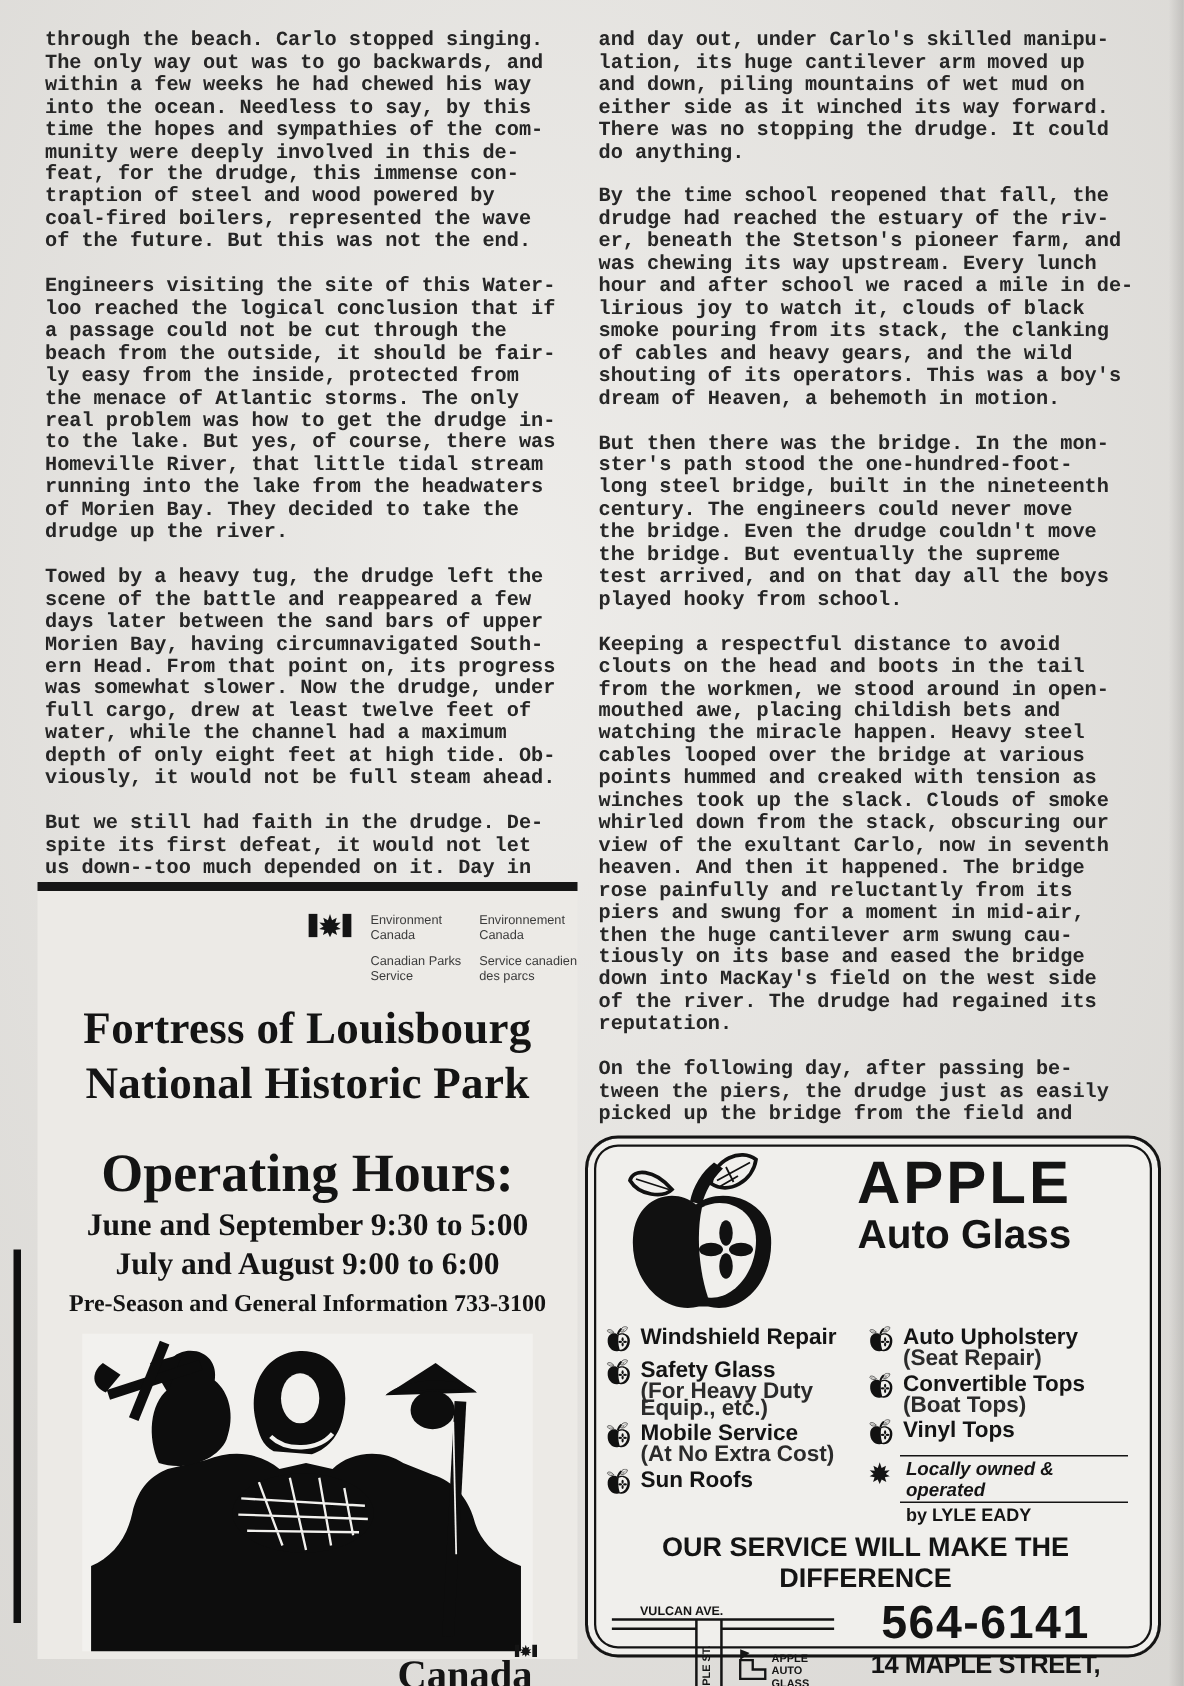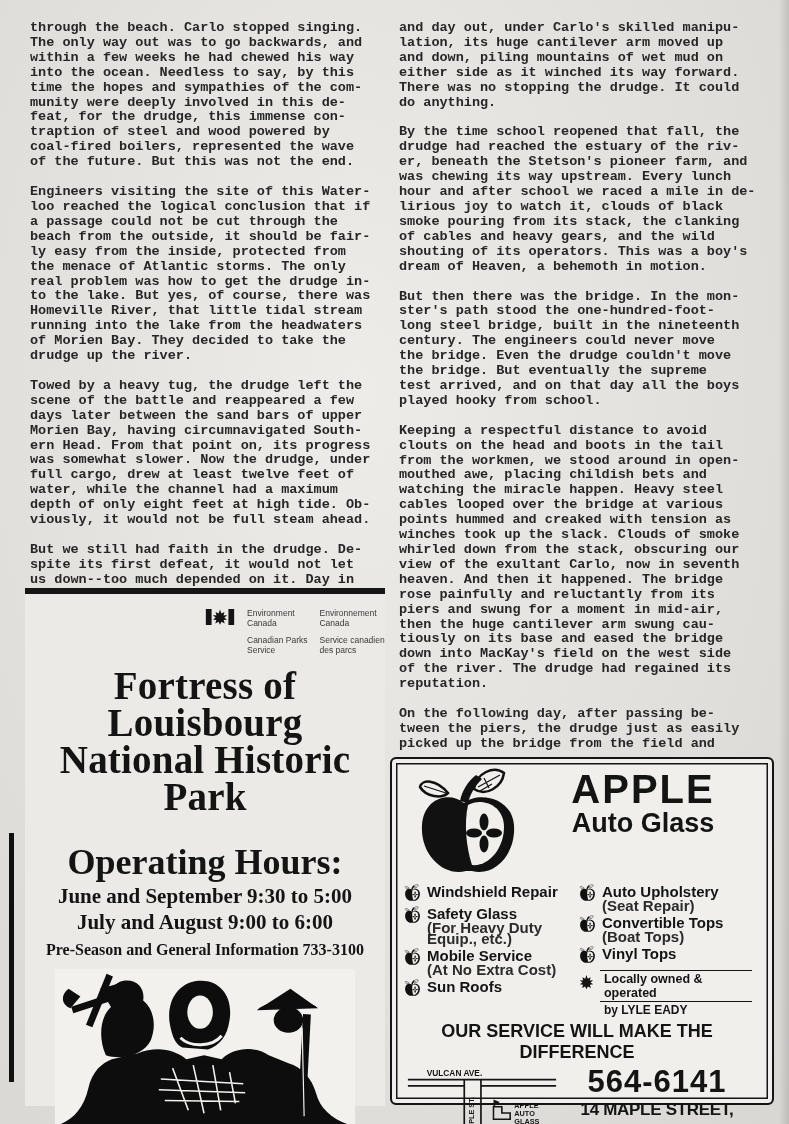--- a/index.html
+++ b/index.html
@@ -20,56 +20,56 @@
   .col p{margin:0 0 15px 0;}
   #col-left{left:30px;width:358px;}
   #col-right{left:399px;width:376px;}
   
   #park-ad{position:absolute;left:25px;top:588px;width:360px;height:518px;background:#eceae6;}
   #park-ad .rule{height:6px;background:#161616;}
   .agency{display:flex;gap:12px;margin:14px 0 0 180px;font-family:"Liberation Sans",sans-serif;
     font-size:8.5px;line-height:10px;color:#3a3a3a;}
   .agency .flag{flex:0 0 auto;margin-top:1px;}
   .agency .blk div + div{margin-top:7px;}
-  .park-title{font-family:"Liberation Serif",serif;font-weight:700;font-size:39px;line-height:37px;
+  .park-title{font-family:"Liberation Serif",serif;font-weight:700;font-size:30px;line-height:37px;
     text-align:center;margin-top:12px;color:#141414;letter-spacing:.2px;}
   .hours-heading{font-family:"Liberation Serif",serif;font-weight:700;font-size:36px;
     text-align:center;margin-top:18px;color:#141414;}
   .hours-line{font-family:"Liberation Serif",serif;font-weight:700;font-size:21px;line-height:26px;
     text-align:center;color:#141414;}
   .hours-line:first-of-type{margin-top:10px;}
   .park-info{font-family:"Liberation Serif",serif;font-weight:700;font-size:16px;
     text-align:center;margin-top:6px;color:#141414;}
   #photo{display:block;margin:10px auto 0;}
   .wordmark{margin-top:0;text-align:right;padding-right:30px;}
   .wordmark .wm{position:relative;font-family:"Liberation Serif",serif;font-weight:700;
     font-size:27px;color:#141414;display:inline-block;}
   .wordmark svg{position:absolute;right:-3px;top:-5px;}
   
   #glass-ad{
     position:absolute;left:390px;top:757px;width:384px;height:348px;
-    background:#f0efec;border:2.5px solid #141414;border-radius:6px;
+    background:#f0efec;border:2.5px solid #141414;border-radius:22px;
     box-shadow:inset 0 0 0 4px #f0efec, inset 0 0 0 5.5px #141414;
     box-sizing:border-box;padding:8px 20px 6px 10px;
     font-family:"Liberation Sans",sans-serif;color:#141414;
   }
   .ad-header{display:flex;align-items:flex-start;}
   .brand{flex:1;text-align:center;padding-top:2px;}
   .brand-1{font-size:40px;font-weight:700;letter-spacing:2px;line-height:40px;}
   .brand-2{font-size:27px;font-weight:700;line-height:28px;}
   .brand-3{font-size:31px;font-weight:700;letter-spacing:.5px;line-height:32px;}
   .services{display:flex;margin-top:4px;}
   .svc-col{width:50%;}
   .svc{display:flex;align-items:flex-start;margin-bottom:3px;}
   .svc .bullet{flex:0 0 auto;margin:1px 6px 0 2px;}
   .svc-label{font-size:15px;font-weight:700;line-height:17px;}
   .svc-note{font-size:15px;font-weight:700;line-height:11px;color:#2b2b2b;}
   .local{display:flex;align-items:flex-start;margin-top:6px;}
   .local svg{margin:4px 6px 0 2px;}
-  .local-line1{font-size:12.5px;font-weight:700;
+  .local-line1{font-size:12.5px;font-style:italic;font-weight:700;
     border-top:1.5px solid #141414;border-bottom:1.5px solid #141414;padding:1px 4px;}
   .local-line2{font-size:12px;font-weight:700;padding:1px 4px;}
   .slogan{text-align:center;font-size:18px;font-weight:700;margin:3px 0 2px;}
   .ad-footer{display:flex;align-items:flex-start;}
   .contact{flex:1;text-align:center;}
   .phone{font-size:31px;font-weight:700;letter-spacing:1px;line-height:34px;}
   .address{font-size:17px;font-weight:700;letter-spacing:-.3px;line-height:22px;}
   .cards{display:flex;align-items:center;justify-content:center;gap:8px;margin-top:2px;}
   .branches{font-size:11px;font-weight:700;line-height:12.5px;text-align:center;}
   

